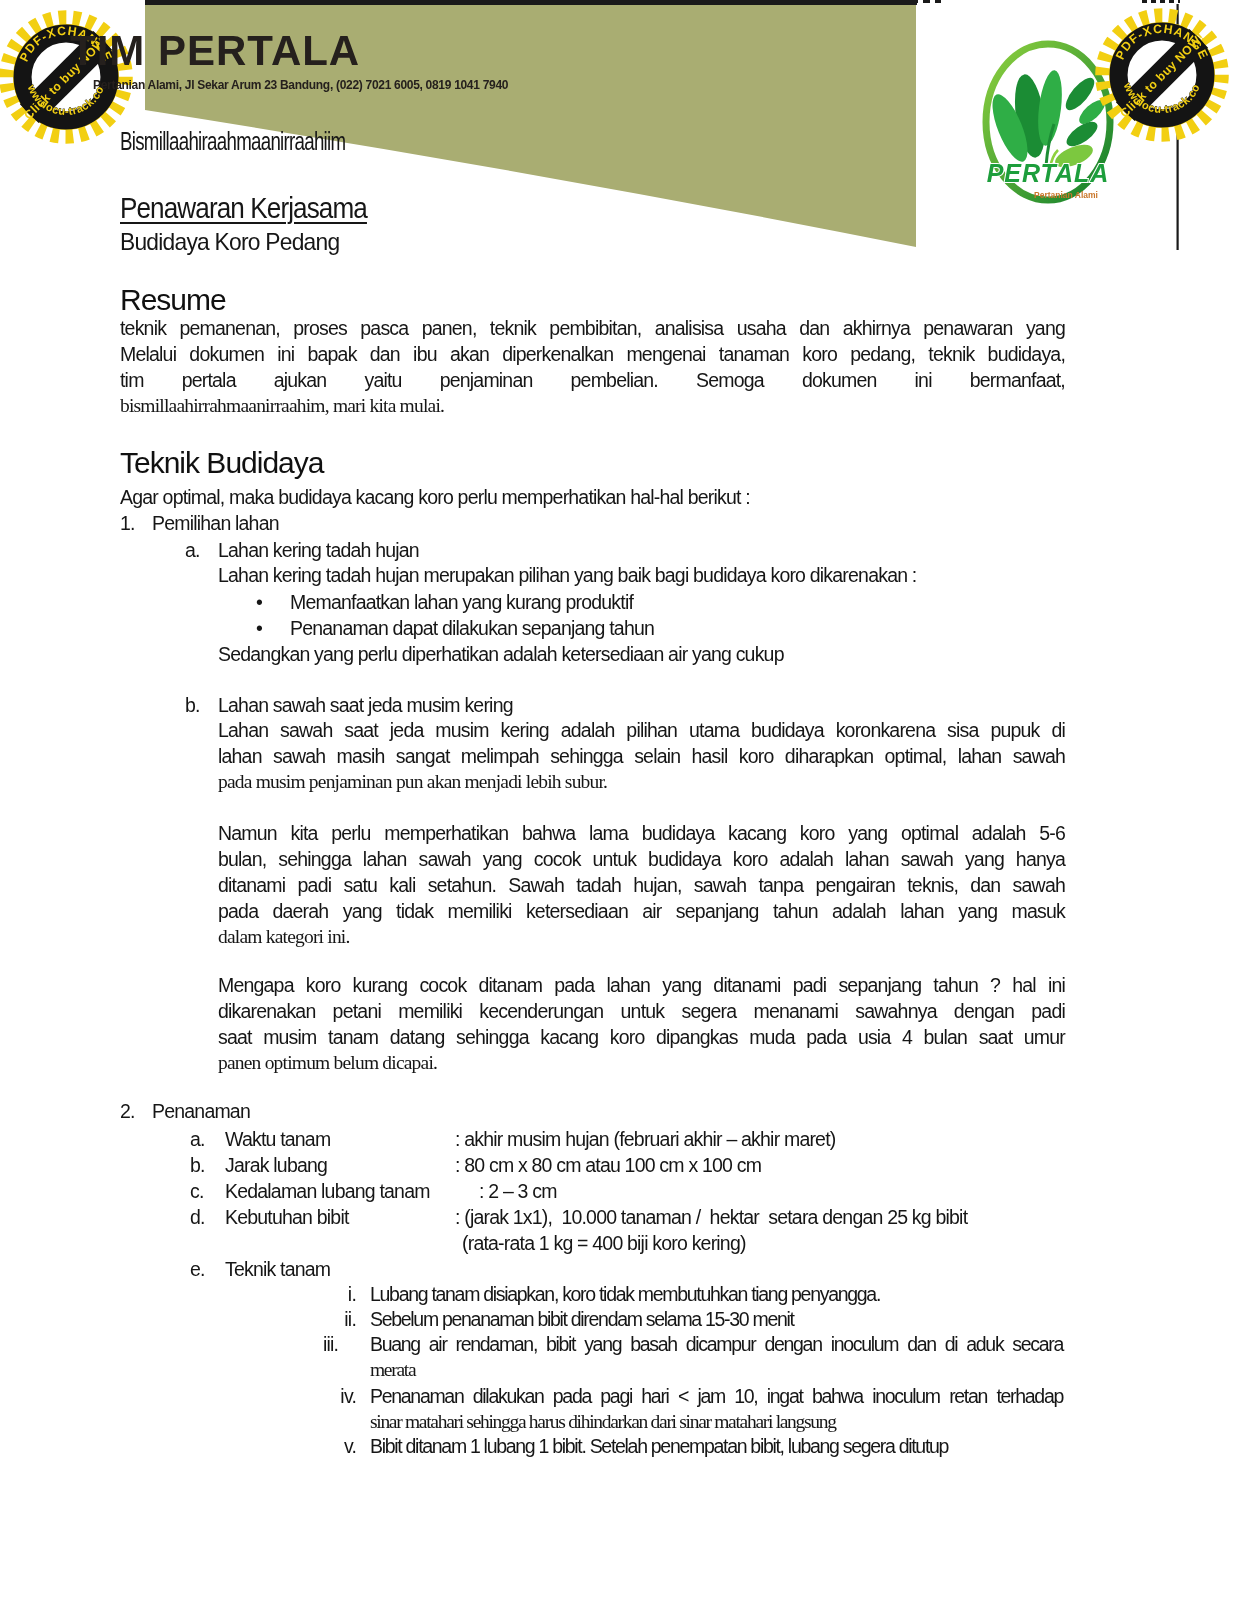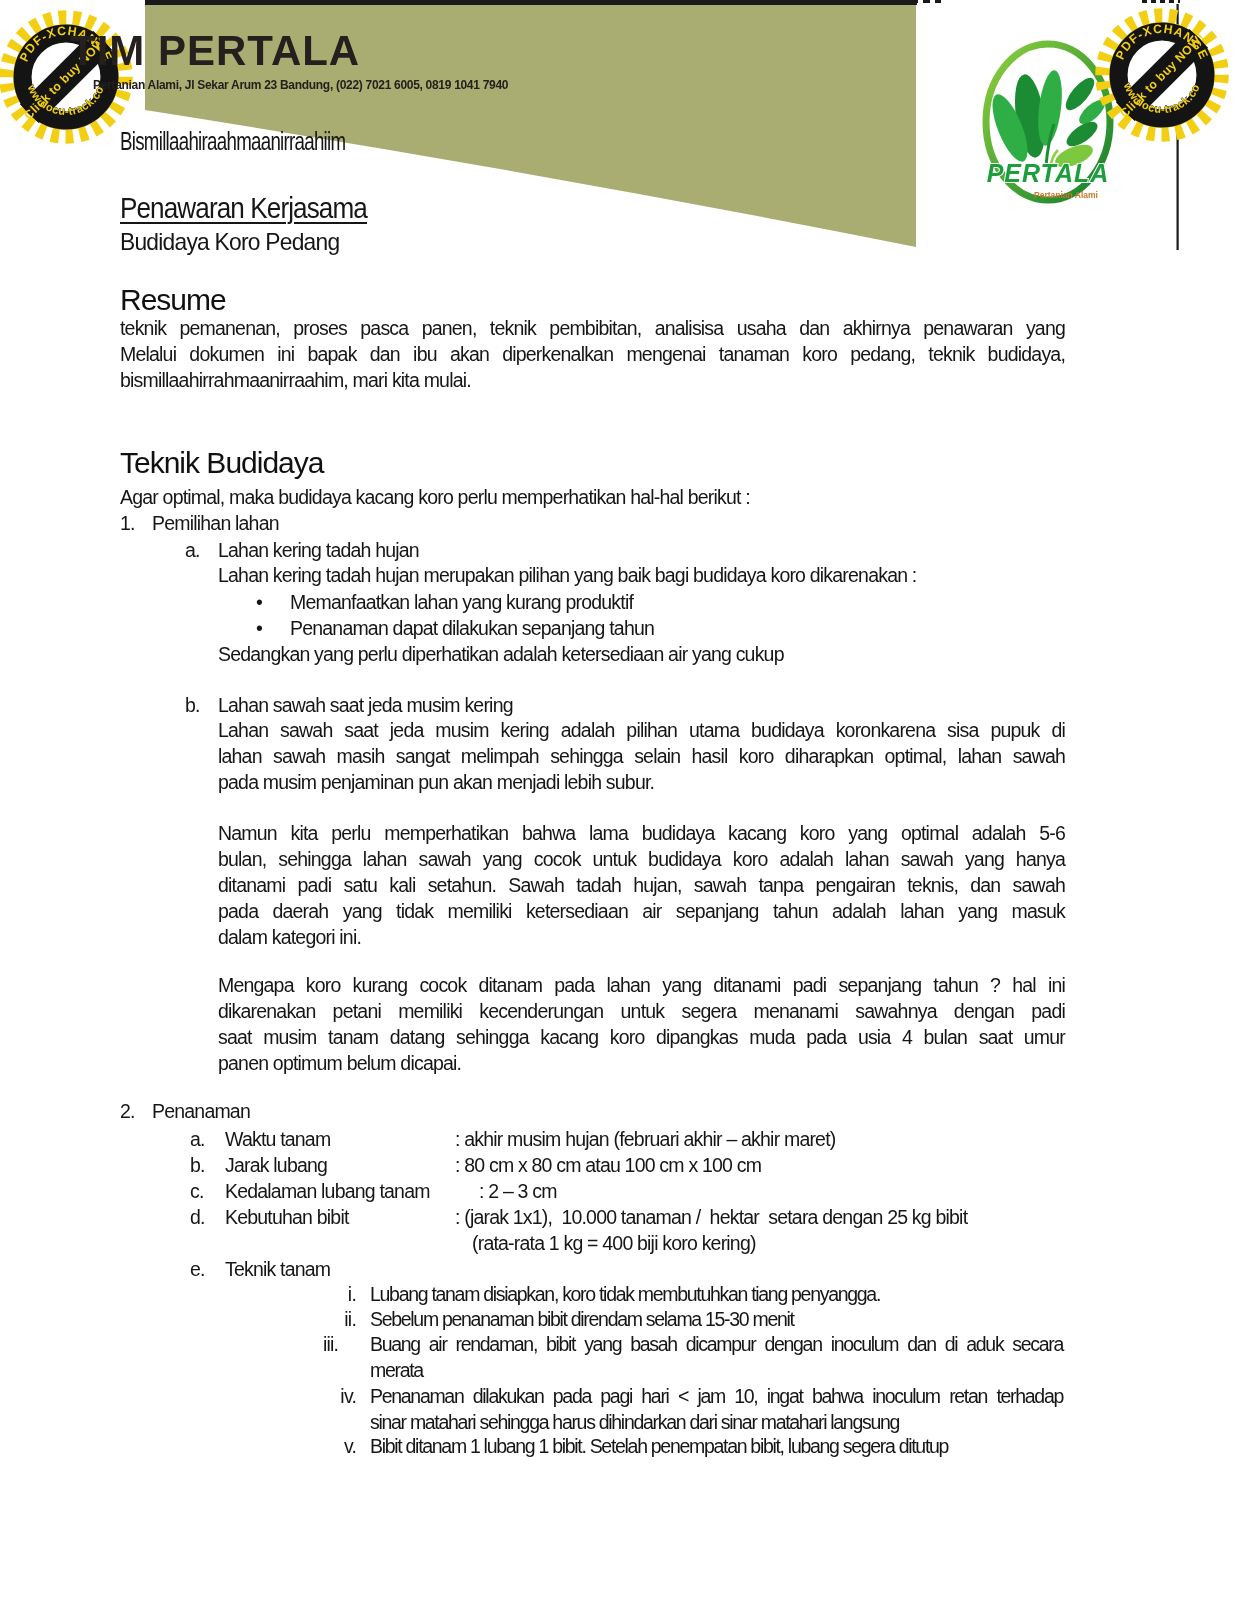--- a/index.html
+++ b/index.html
@@ -2,21 +2,21 @@
 <html><head>
 <meta charset="utf-8">
 <style>
   html,body{margin:0;padding:0;background:#e8e8e8;}
   .page{position:relative;width:1236px;height:1600px;background:#fff;overflow:hidden;
         font-family:"Liberation Sans",sans-serif;color:#161616;margin:0 auto;}
   .abs{position:absolute;}
   .body{font-size:19.5px;line-height:26px;letter-spacing:-0.8px;}
   .tight{letter-spacing:-1.3px;}
   .jl{text-align:justify;text-align-last:justify;}
-  .ll{text-align:left;text-align-last:left;}
+  .ll{text-align:left;text-align-last:left;font-family:Liberation Serif, serif;}
   .heading{font-size:30px;line-height:34px;letter-spacing:-1px;color:#101010;}
   .doc-title{font-size:29px;line-height:32px;letter-spacing:-1px;display:inline-block;
              transform:scaleX(0.90);transform-origin:left center;
              text-decoration:underline;text-decoration-thickness:2px;text-underline-offset:4px;}
   .doc-subtitle{font-size:24px;letter-spacing:-0.8px;display:inline-block;transform:scaleX(0.95);transform-origin:left center;}
   .bismillah{font-size:26px;letter-spacing:-1px;display:inline-block;transform:scaleX(0.72);transform-origin:left center;}
   .company{font-size:42px;font-weight:800;letter-spacing:1px;color:#25201d;line-height:1;}
   .address{font-size:12px;font-weight:700;letter-spacing:-0.3px;color:#25201d;line-height:1;}
   .pre{white-space:pre-wrap;}
 </style>
@@ -89,20 +89,21 @@
     <span class="doc-title">Penawaran Kerjasama</span>
   </div>
   <div class="abs" style="left:120px;top:228px;">
     <span class="doc-subtitle">Budidaya Koro Pedang</span>
   </div>
 
   <div class="abs heading" style="left:120px;top:283px;">Resume</div>
   <div class="abs body" style="left:120px;top:315px;width:945px;">
     <div class="jl">teknik pemanenan, proses pasca panen, teknik pembibitan, analisisa usaha dan akhirnya penawaran yang</div>
     <div class="jl">Melalui dokumen ini bapak dan ibu akan diperkenalkan mengenai tanaman koro pedang, teknik budidaya,</div>
+    <div class="jl">tim pertala ajukan yaitu penjaminan pembelian. Semoga dokumen ini bermanfaat,</div>
     <div class="ll">bismillaahirrahmaanirraahim, mari kita mulai.</div>
   </div>
 
   <div class="abs heading" style="left:120px;top:446px;">Teknik Budidaya</div>
   <div class="abs body" style="left:120px;top:484px;width:960px;">Agar optimal, maka budidaya kacang koro perlu memperhatikan hal-hal berikut :</div>
 
   <div class="abs body" style="left:120px;top:510px;">1.</div>
   <div class="abs body" style="left:152px;top:510px;">Pemilihan lahan</div>
 
   <div class="abs body" style="left:185px;top:537px;">a.</div>
@@ -150,21 +151,21 @@
   <div class="abs body" style="left:225px;top:1152px;">Jarak lubang</div>
   <div class="abs body pre" style="left:455px;top:1152px;width:620px;">: 80 cm x 80 cm atau 100 cm x 100 cm</div>
 
   <div class="abs body" style="left:190px;top:1178px;">c.</div>
   <div class="abs body" style="left:225px;top:1178px;">Kedalaman lubang tanam</div>
   <div class="abs body pre" style="left:479px;top:1178px;width:620px;">: 2 – 3 cm</div>
 
   <div class="abs body" style="left:190px;top:1204px;">d.</div>
   <div class="abs body" style="left:225px;top:1204px;">Kebutuhan bibit</div>
   <div class="abs body pre" style="left:455px;top:1204px;width:630px;">: (jarak 1x1),  10.000 tanaman /  hektar  setara dengan 25 kg bibit</div>
-  <div class="abs body" style="left:462px;top:1230px;margin-left:10px;">(rata-rata 1 kg = 400 biji koro kering)</div>
+  <div class="abs body" style="left:462px;top:1230px;">(rata-rata 1 kg = 400 biji koro kering)</div>
 
   <div class="abs body" style="left:190px;top:1256px;">e.</div>
   <div class="abs body" style="left:225px;top:1256px;">Teknik tanam</div>
 
   <div class="abs body" style="left:316px;top:1281px;width:40px;text-align:right;">i.</div>
   <div class="abs body tight" style="left:370px;top:1281px;width:700px;">Lubang tanam disiapkan, koro tidak membutuhkan tiang penyangga.</div>
 
   <div class="abs body" style="left:316px;top:1306px;width:40px;text-align:right;">ii.</div>
   <div class="abs body tight" style="left:370px;top:1306px;width:700px;">Sebelum penanaman bibit direndam selama 15-30 menit</div>
 

